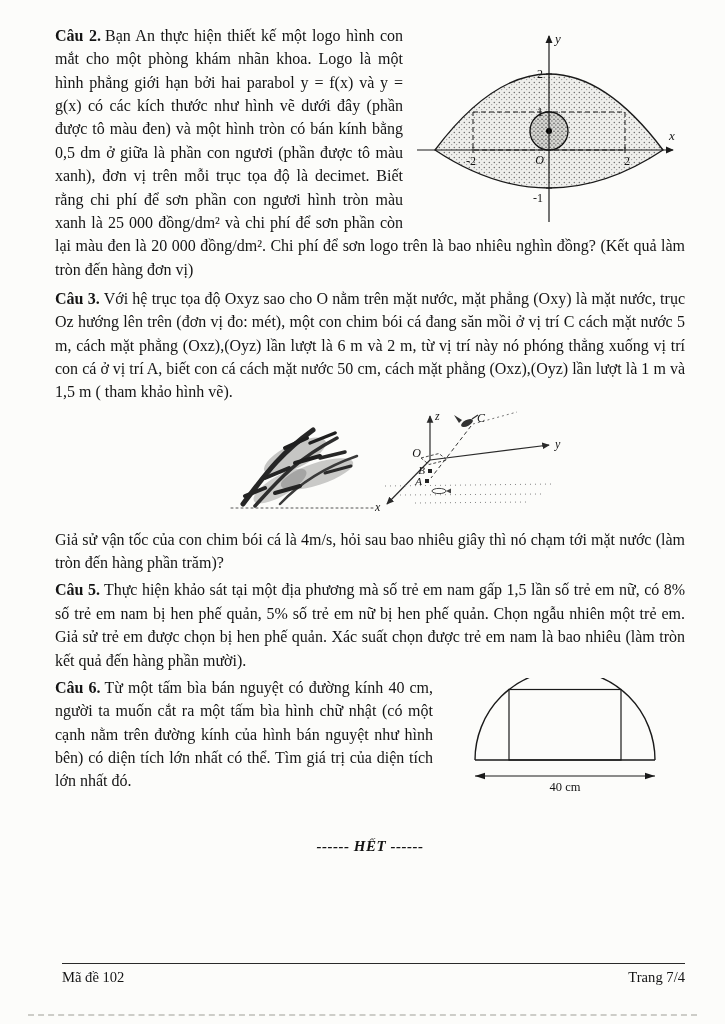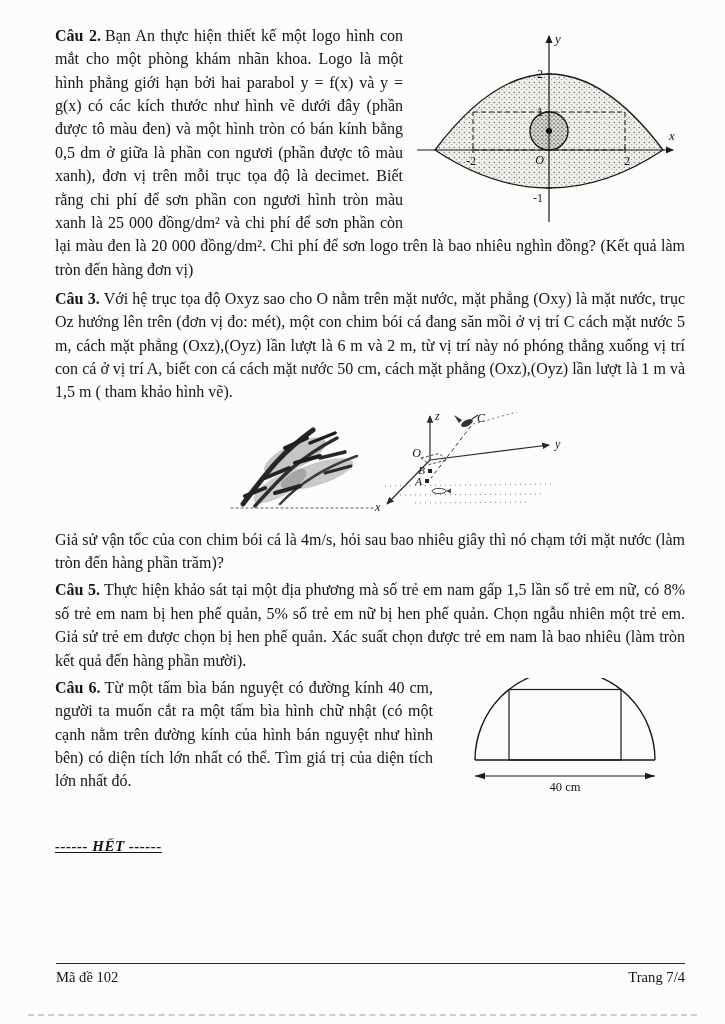--- a/index.html
+++ b/index.html
@@ -20,30 +20,30 @@
     text-align: justify;
   }
   b.qlabel { font-weight: bold; margin-right: 4px; }
   .qblock { overflow: hidden; margin-bottom: 2px; }
   figure { margin: 0; padding: 0; }
   .fig-eye { float: right; width: 272px; height: 200px; margin: 2px 0 4px 10px; }
   .fig-space { width: 360px; margin: 4px 0 4px 170px; }
   .fig-semi { float: right; width: 240px; margin: 2px 0 2px 12px; text-align: left; }
   .fig-semi svg { display: block; margin: 0 auto; }
   .end-mark {
+    text-align: center;
     font-weight: bold;
     font-style: italic;
     font-size: 15px;
     margin-top: 40px;
     letter-spacing: 0.5px;
-    text-decoration: underline;
   }
   .footer {
     position: absolute;
-    left: 56px; right: 40px; top: 963px;
+    left: 62px; right: 40px; top: 963px;
     border-top: 1.4px solid #2a2a2a;
     padding-top: 5px;
     display: flex;
     justify-content: space-between;
     font-size: 14.6px;
   }
   .scan-bottom {
     position: absolute;
     left: 28px; right: 28px; top: 1014px;
     border-top: 2px dashed #c2c2bc;

